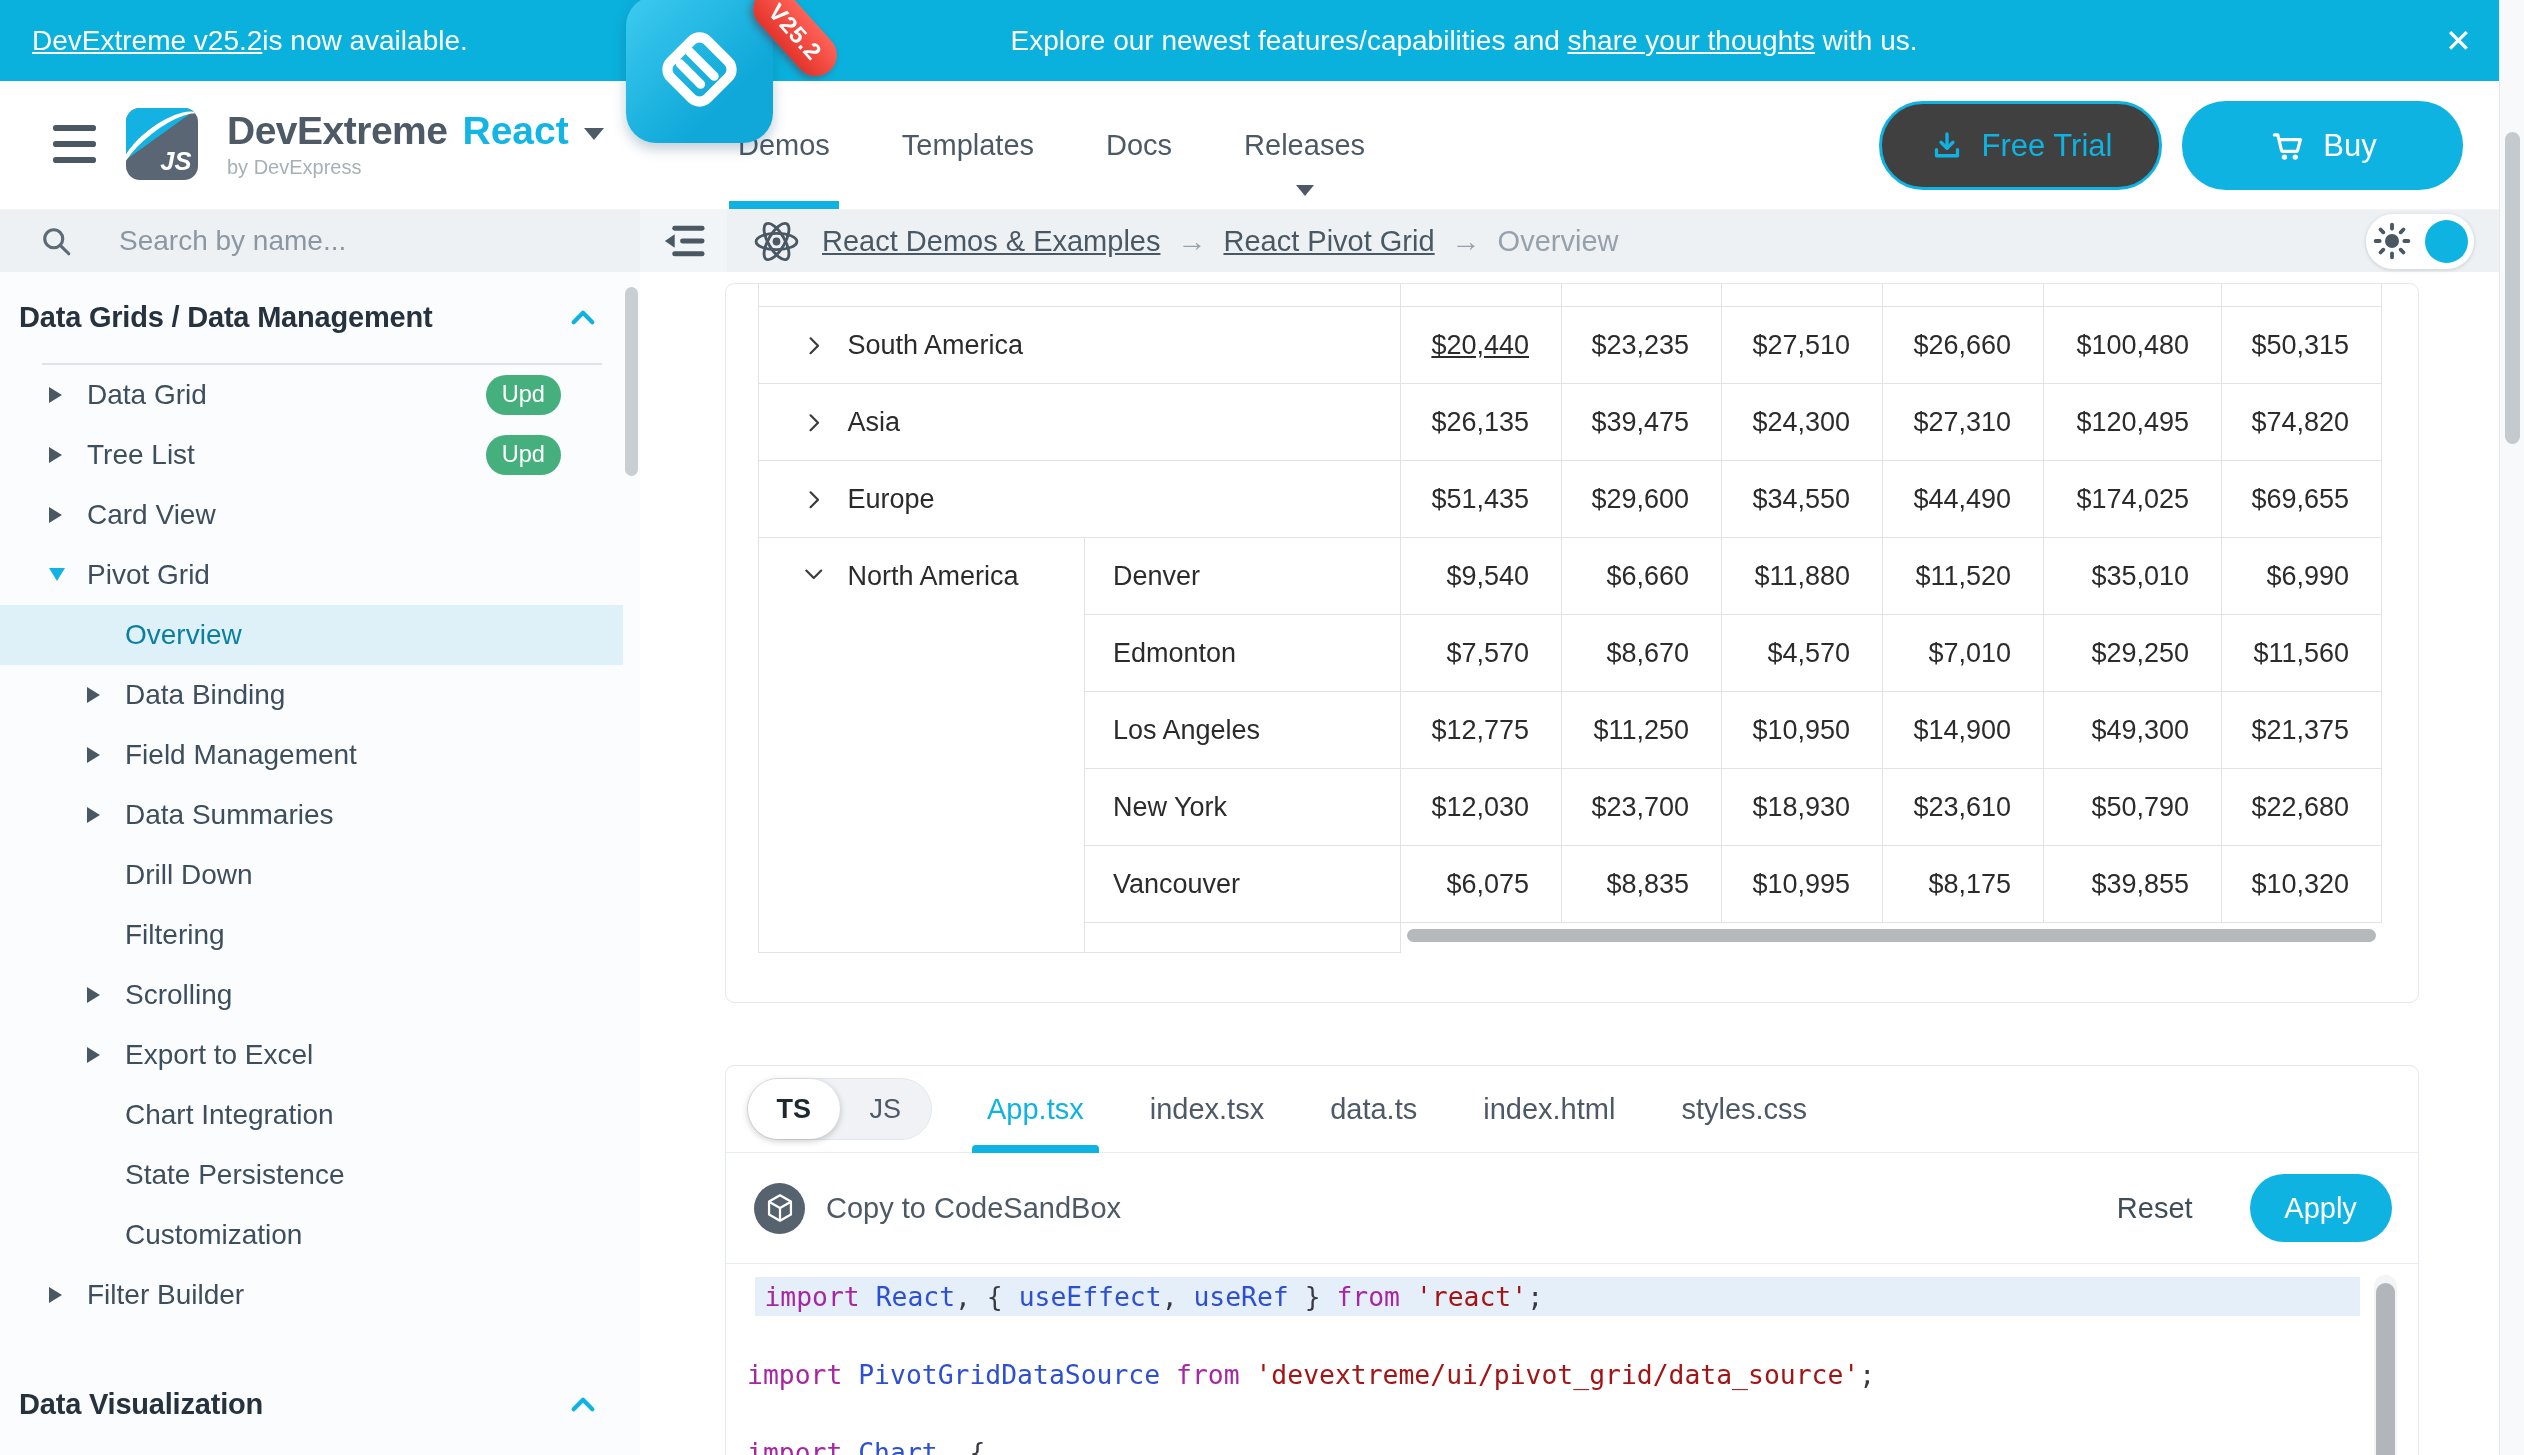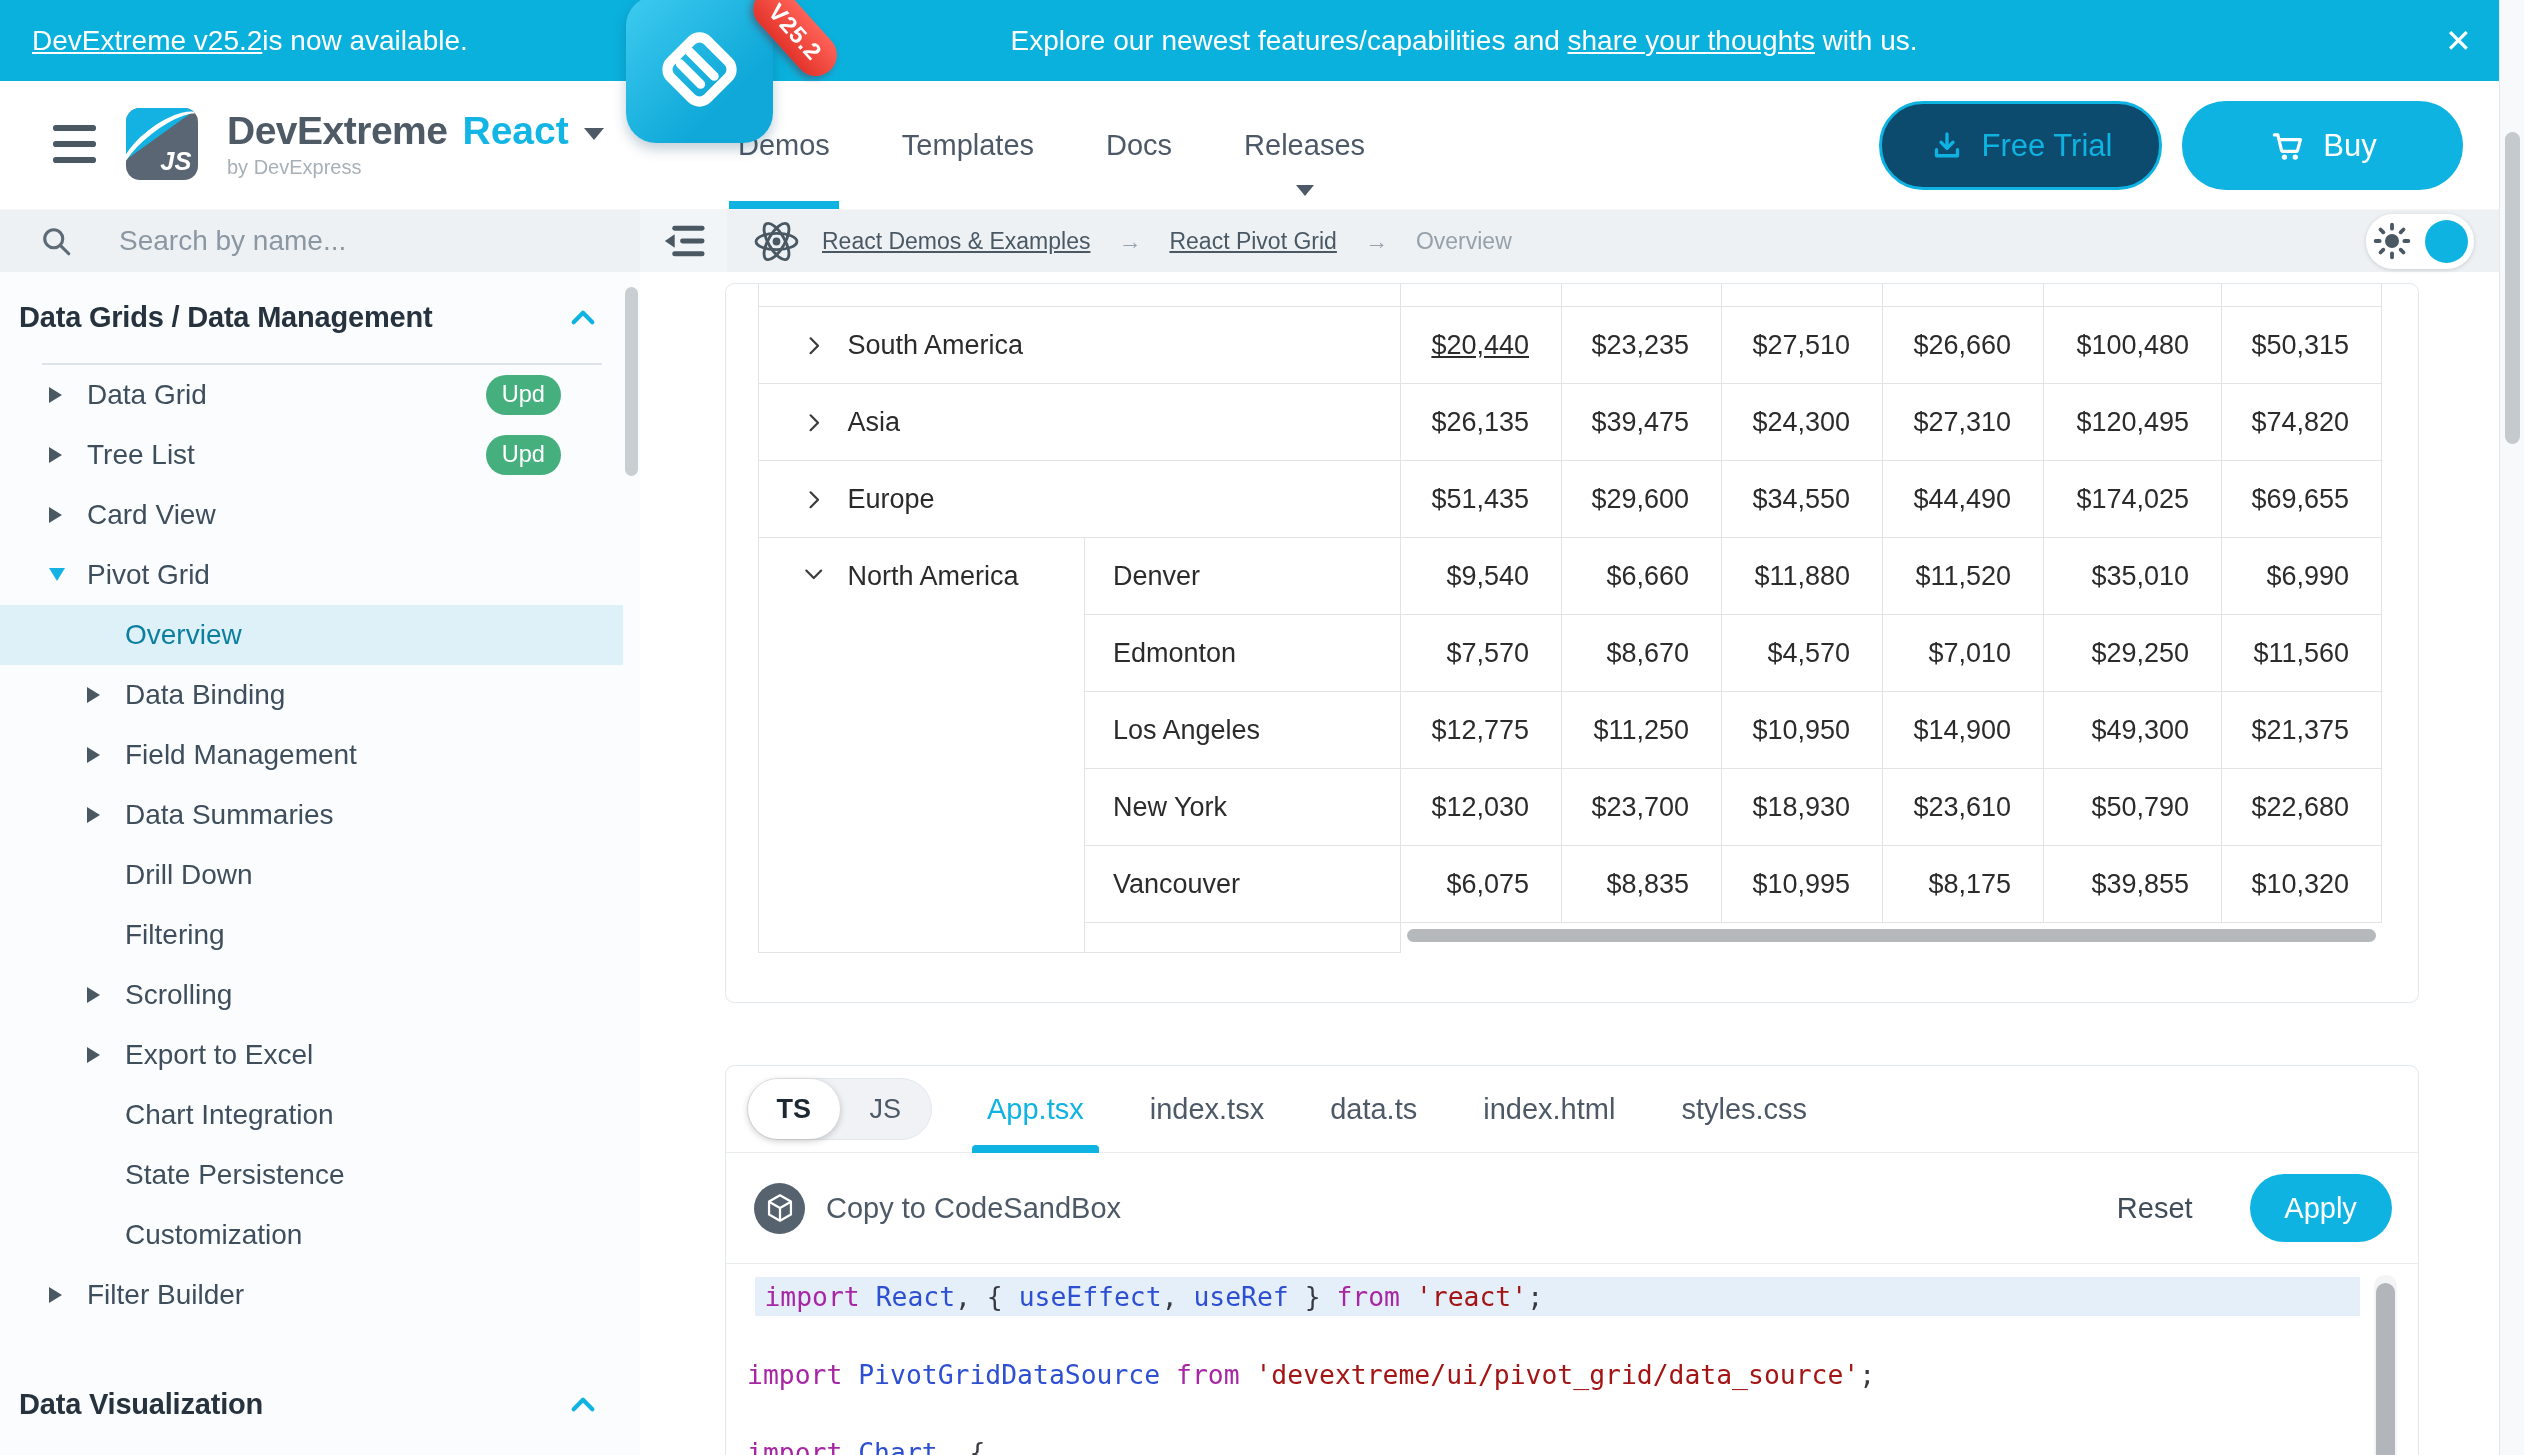--- a/index.html
+++ b/index.html
@@ -34,30 +34,30 @@
   .brand-line { display:flex; align-items:center; gap:15px; }
   .brand-name { font-size:39px; font-weight:bold; color:#4e5a66; letter-spacing:-0.5px; }
   .brand-product { font-size:39px; font-weight:bold; color:#13b5e5; }
   .brand-caret { width:0; height:0; border-left:10.4px solid transparent; border-right:10.4px solid transparent; border-top:12.3px solid #4e5a66; margin-top:5.7px; cursor:pointer; }
   .brand-byline { font-size:20px; color:#a7b0b8; margin-top:2.8px; }
   .nav { position:absolute; left:738px; top:0; height:128px; display:flex; gap:72px; }
   .nav-item { position:relative; height:128px; display:flex; align-items:center; font-size:29px; color:#4d5966; cursor:pointer; }
   .nav-item.active::after { content:""; position:absolute; left:-9.4px; right:-9.4px; bottom:0; height:7.6px; background:#0eb3e2; }
   .nav-item .dd { position:absolute; bottom:13.2px; left:50%; transform:translateX(-50%); width:0; height:0; border-left:9.4px solid transparent; border-right:9.4px solid transparent; border-top:11.3px solid #4d5966; }
   .hdr-btn { position:absolute; top:20px; height:89px; border-radius:44px; display:flex; align-items:center; justify-content:center; gap:17px; font-size:31px; cursor:pointer; }
-  .btn-trial { right:363px; width:283px; border:3.8px solid #0eb3e2; color:#0eb3e2; background:#0c4a6e; }
+  .btn-trial { right:363px; width:283px; border:3.8px solid #0eb3e2; color:#0eb3e2; background:#404040; }
   .btn-buy { right:62px; width:281px; background:#0eb3e2; color:#fff; }
   
   .strip { position:absolute; left:0; top:210px; width:2525px; height:62px; background:#edf1f4; z-index:20; }
   .search-zone { position:absolute; left:0; top:0; width:640px; height:62px; display:flex; align-items:center; padding-left:38px; gap:21px; }
   .search-input { border:none; outline:none; background:transparent; font-size:28px; color:#3f4e5c; width:453px; font-family:inherit;margin-left:24px; }
   .search-input::placeholder { color:#8b97a2; }
   .collapse-col { position:absolute; left:640px; top:0; width:87px; height:62px; background:#f2f5f8; display:flex; align-items:center; justify-content:center; cursor:pointer; }
   .crumb-zone { position:absolute; left:752px; top:0; height:62px; display:flex; align-items:center; gap:21px; }
-  .crumbs { display:flex; align-items:center; gap:28px; font-size:23px; white-space:nowrap; }
+  .crumbs { display:flex; align-items:center; gap:17px; font-size:29px; white-space:nowrap; }
   .crumb-link { color:#4a5863; text-decoration:underline; cursor:pointer; }
   .crumb-sep { color:#97a1ab; }
   .crumb-current { color:#97a1ab; }
   .toggle { position:absolute; right:51px; top:3.8px; width:108px; height:55px; background:#fff; border-radius:27px; box-shadow:0 0.9px 4.7px rgba(0,0,0,.15); display:flex; align-items:center; justify-content:space-between; padding:0 5.7px; cursor:pointer; }
   .toggle .knob { width:43px; height:43px; border-radius:50%; background:#0eb3e2; }
   
   .sidebar { position:absolute; left:0; top:272px; width:640px; height:1184px; background:#fbfcfd; z-index:10; }
   .side-sb { position:absolute; right:1.9px; top:15px; width:13.2px; height:189px; background:#c9ced3; border-radius:6.6px; }
   .side-hdr { height:91px; display:flex; align-items:center; justify-content:space-between; padding:0 43px 0 19px; }
   .side-hdr.gap { margin-top:34px; }

